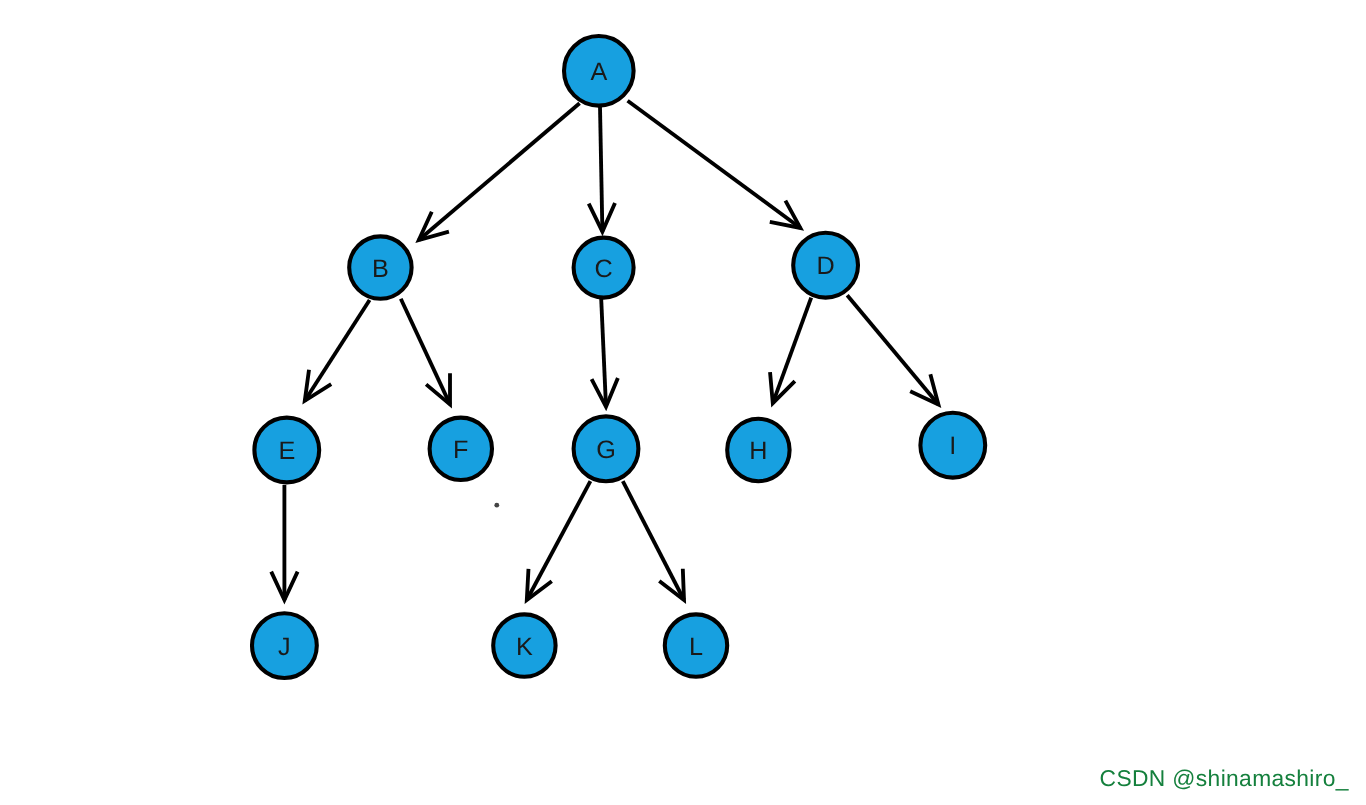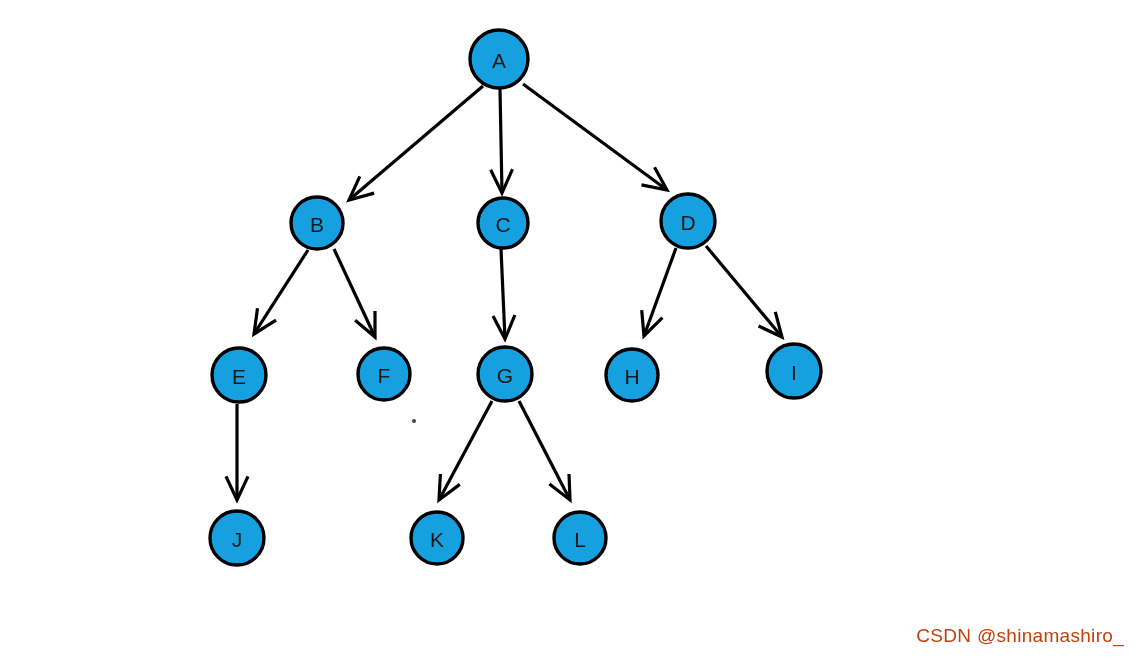--- a/index.html
+++ b/index.html
@@ -49,22 +49,22 @@
     font-size: 21px;
     text-anchor: middle;
     dominant-baseline: central;
   }
   .speck {
     fill: #444444;
   }
   #watermark {
     position: absolute;
     right: 14px;
-    bottom: 24px;
-    color: #c2410c;
+    bottom: 10px;
+    color: #15803d;
     font-family: "Liberation Sans", sans-serif;
     font-size: 19px;
     letter-spacing: 0.3px;
     white-space: nowrap;
     user-select: none;
   }
 </style>
 </head>
 <body>
 

